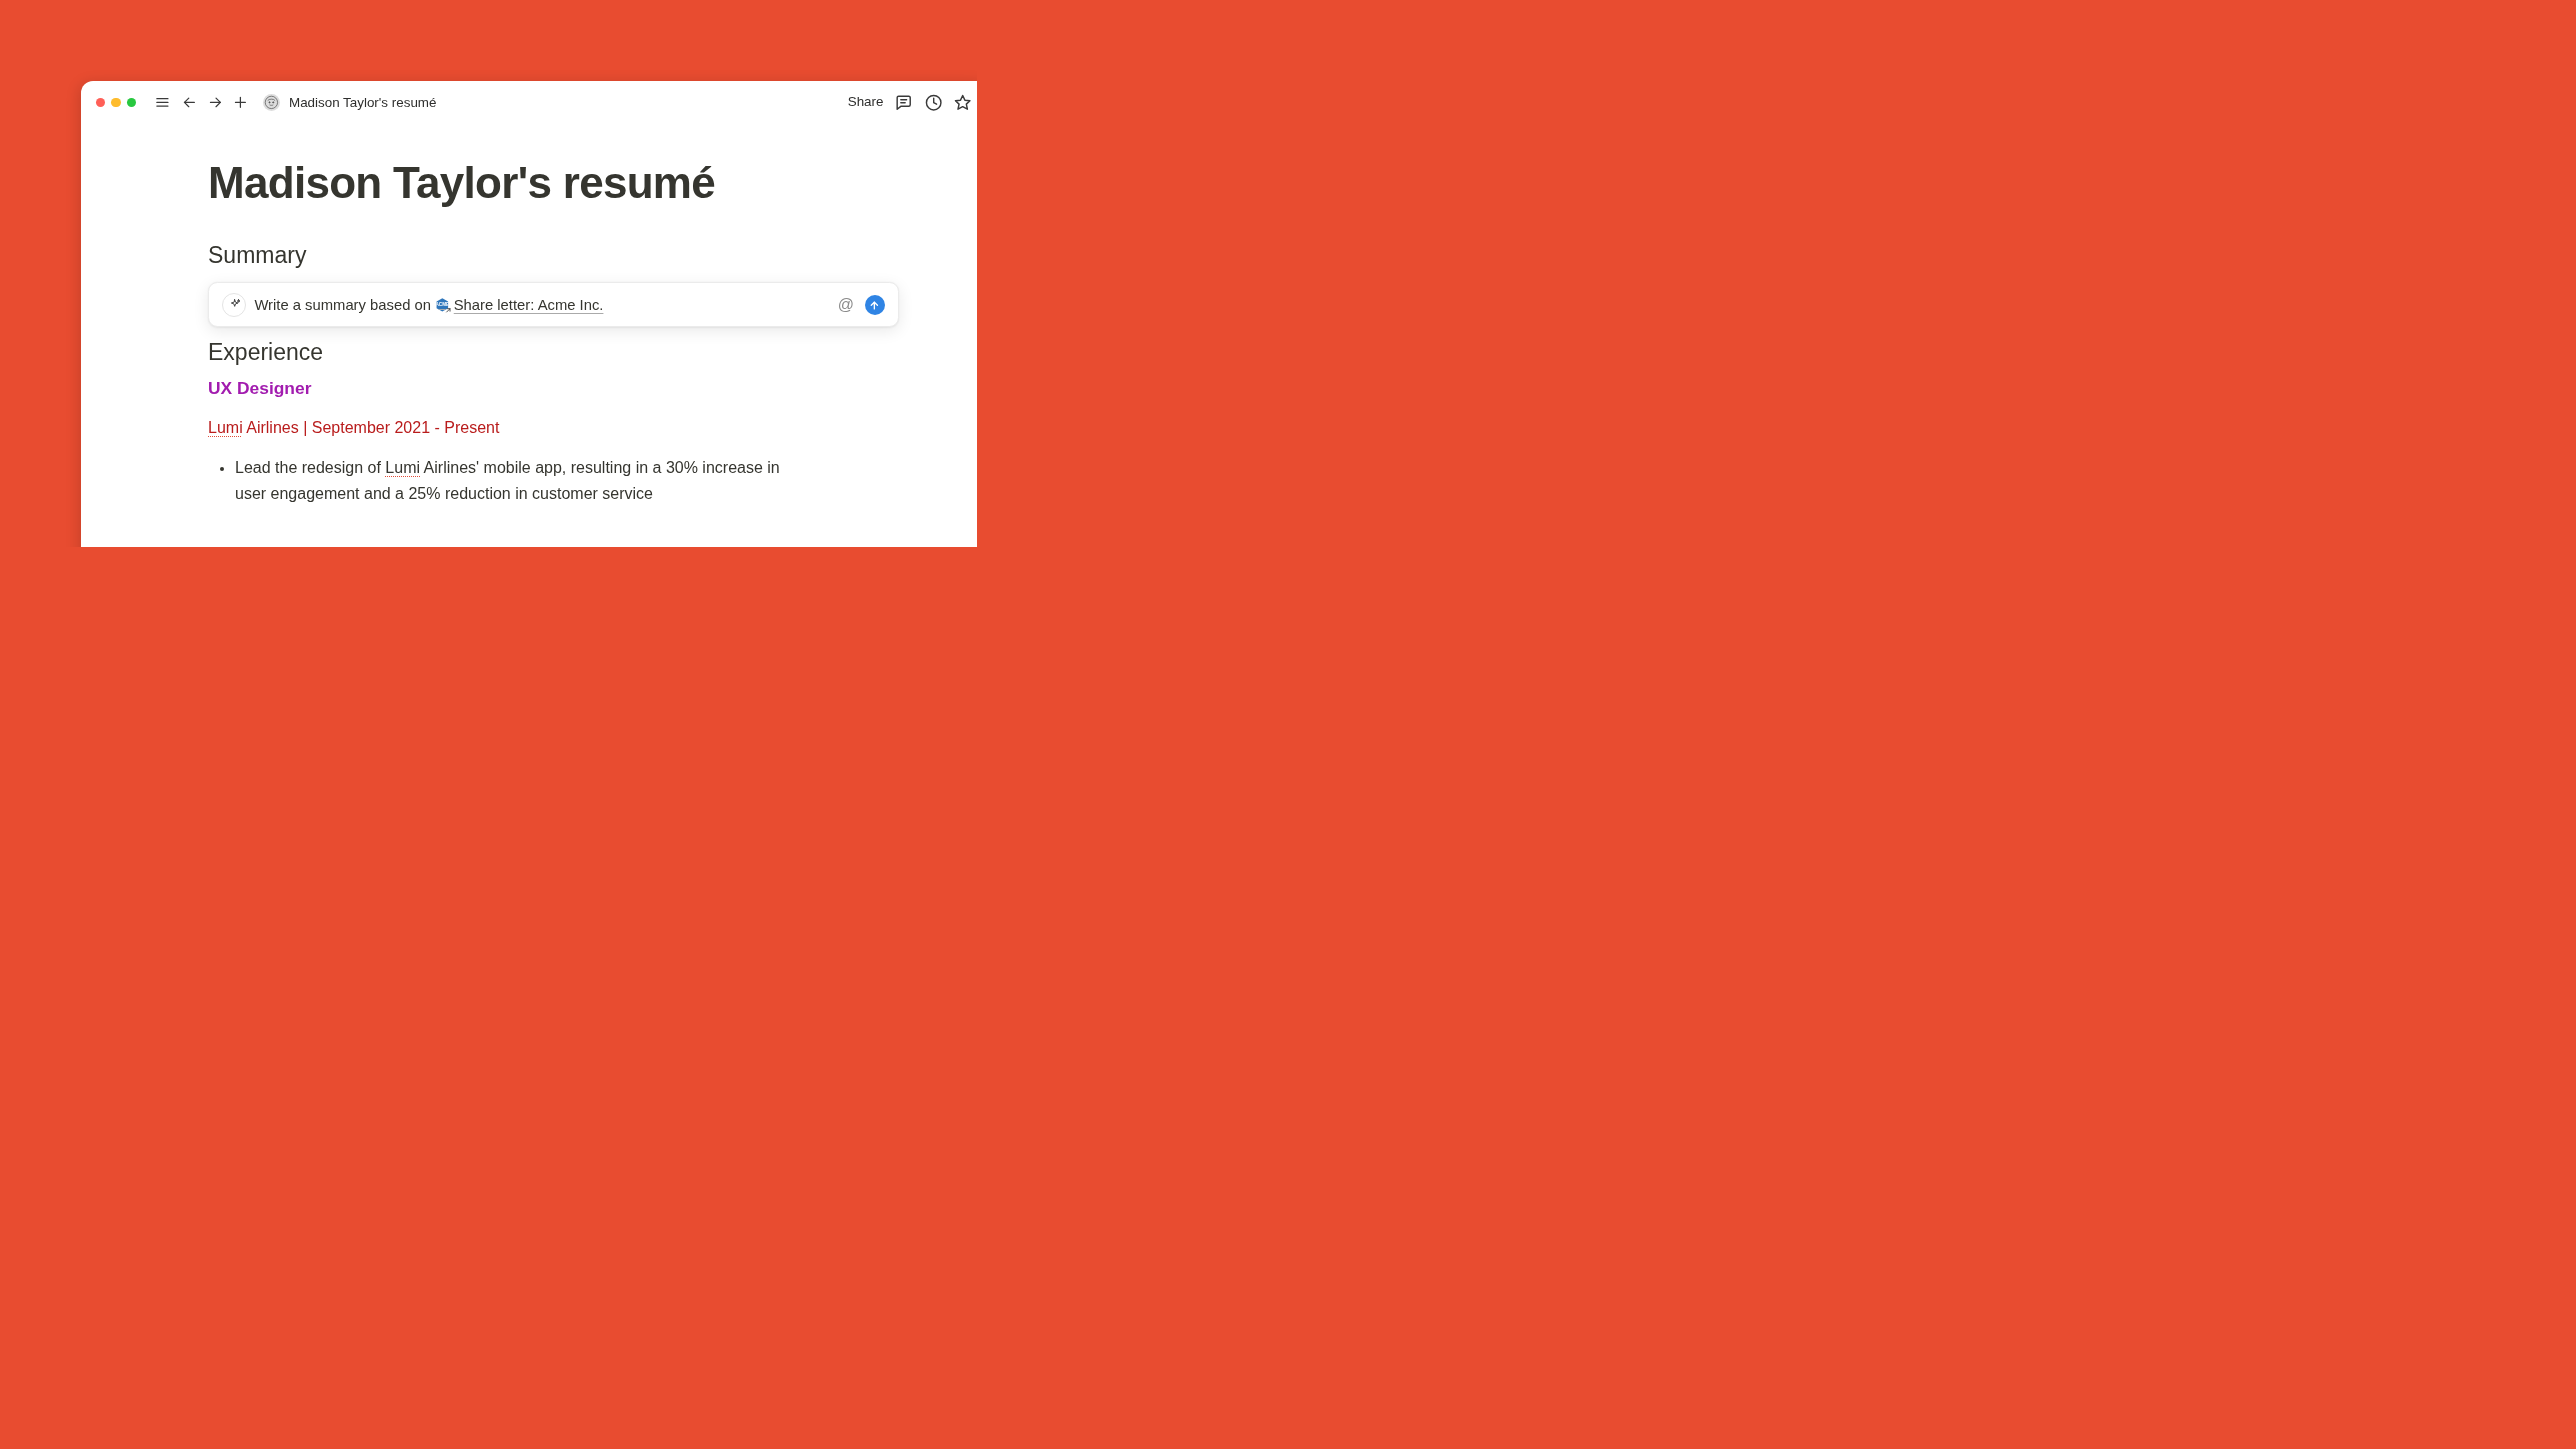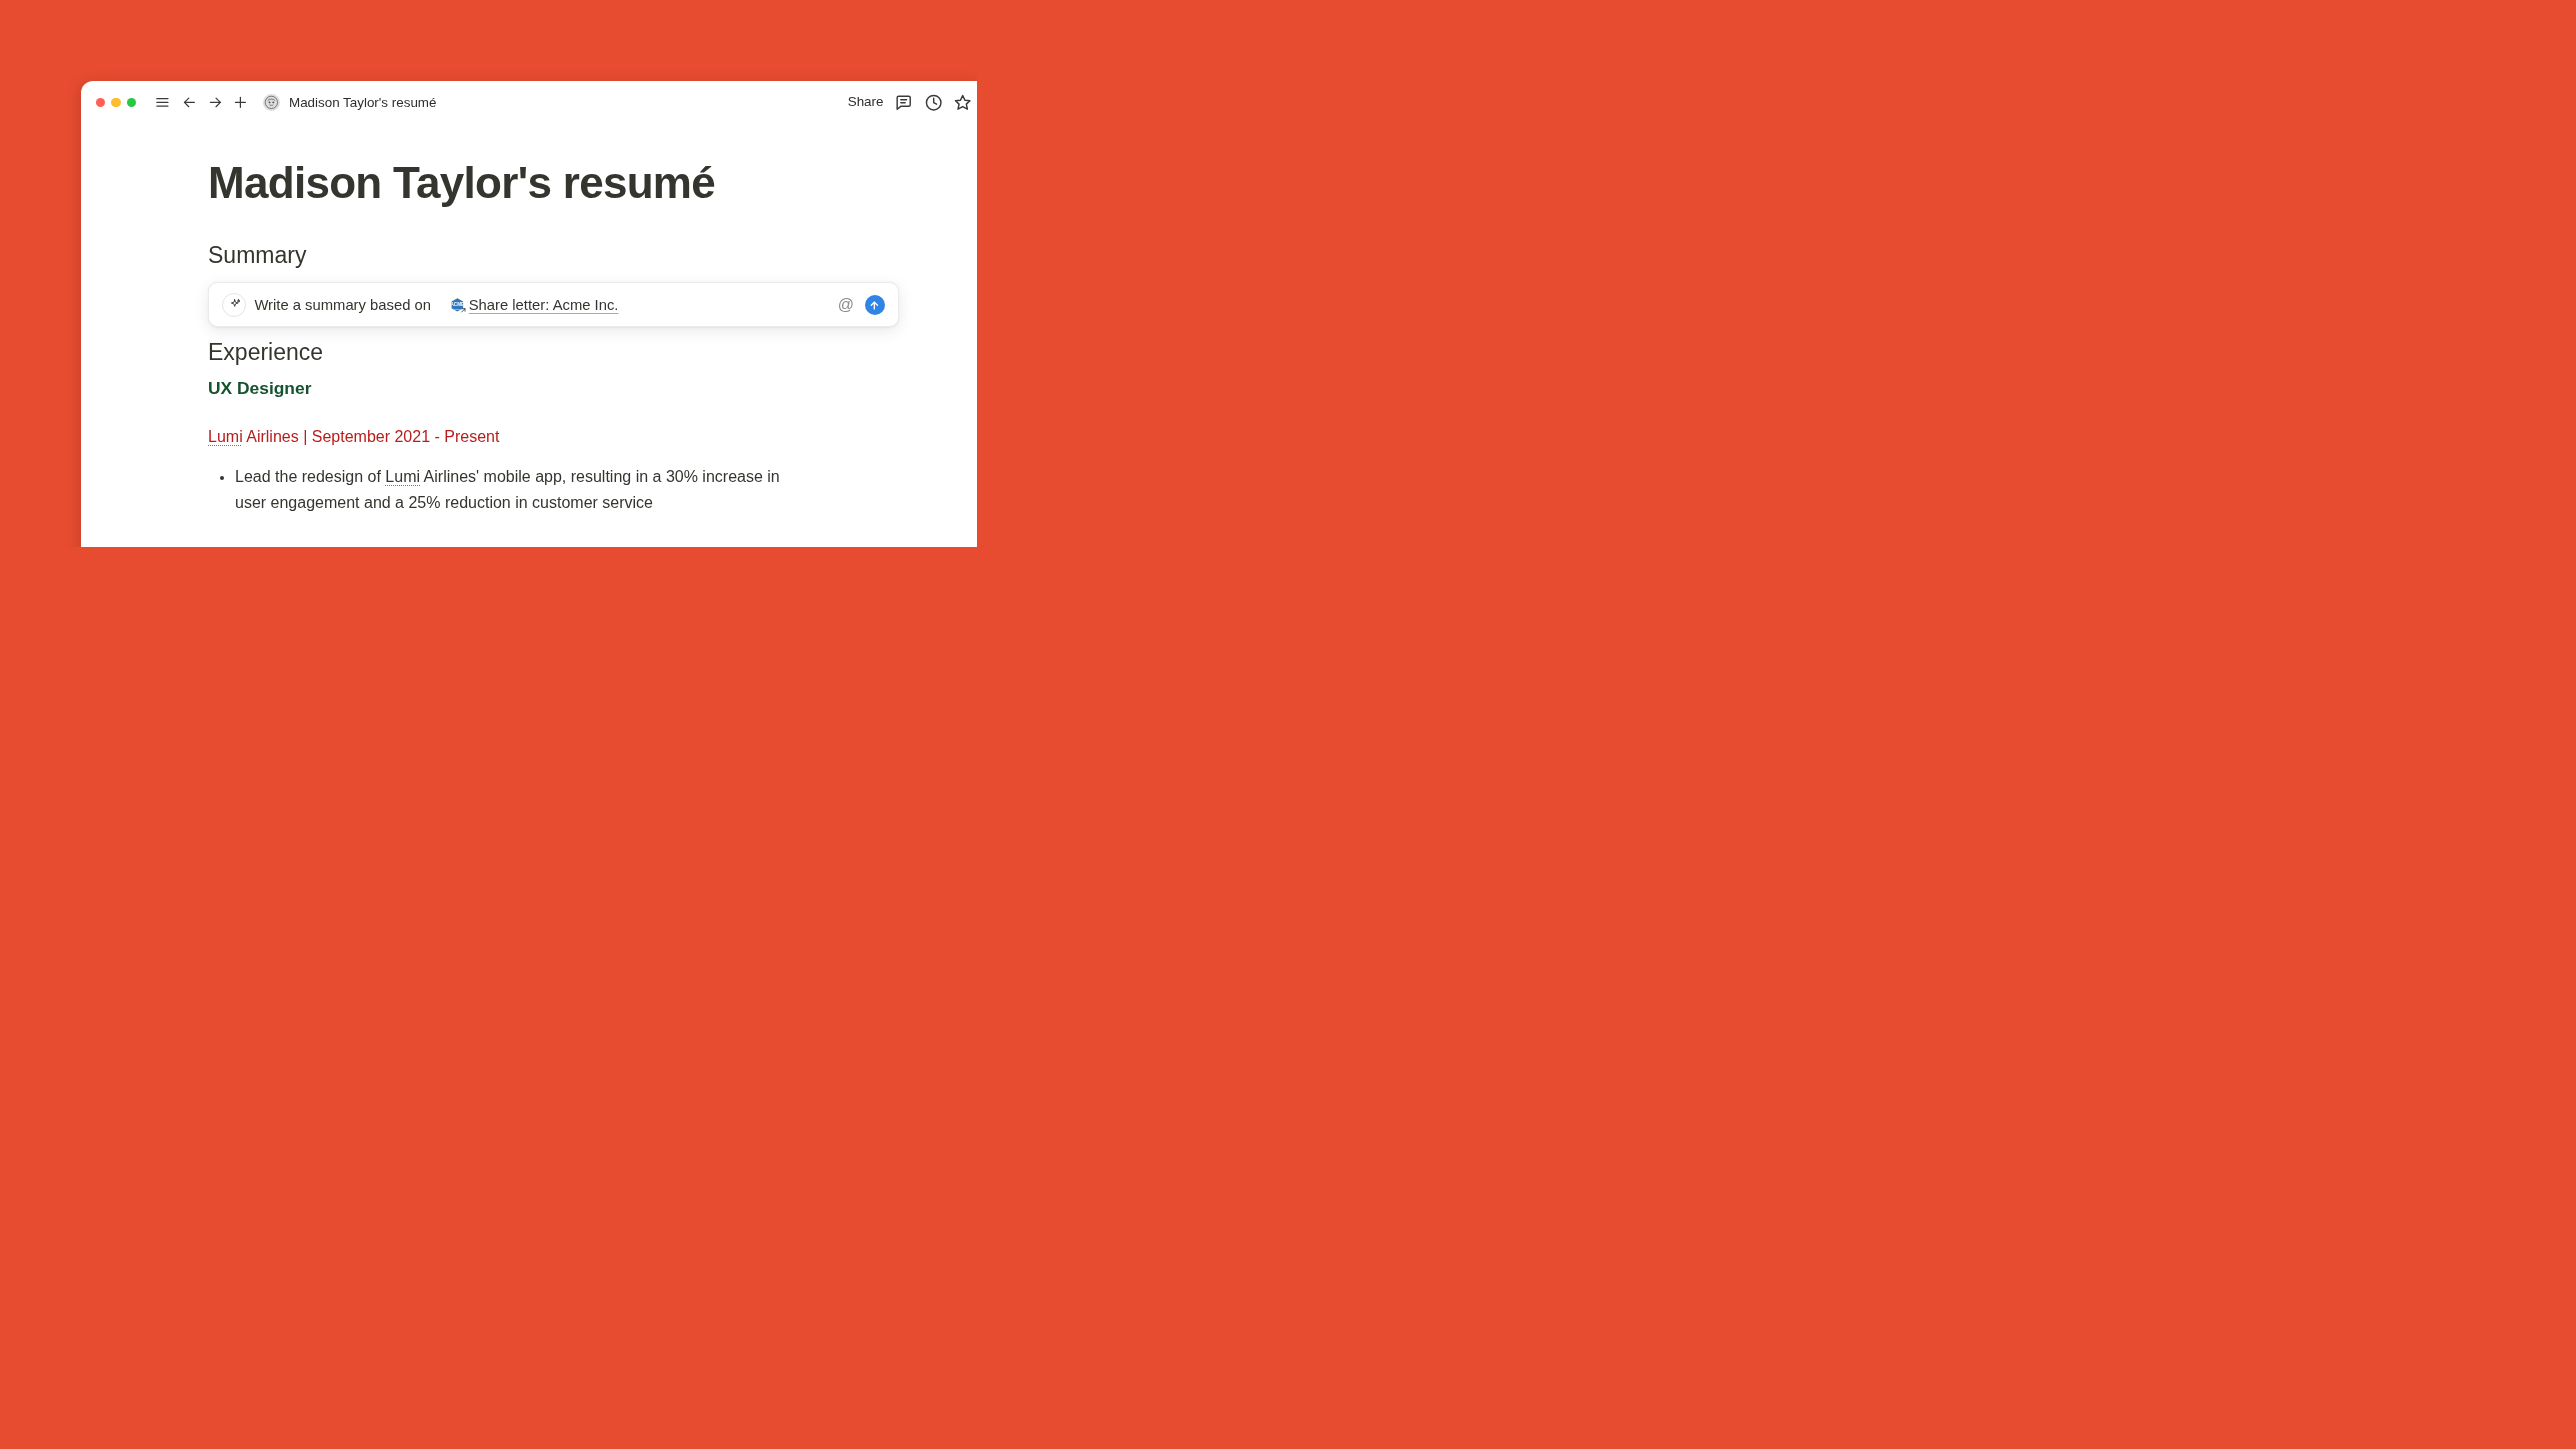--- a/index.html
+++ b/index.html
@@ -120,22 +120,22 @@
     .h2 {
       font-size: 23px;
       font-weight: 400;
       color: #35352f;
       margin-bottom: 13.4px;
     }
     .h2.experience { margin-top: 5.4px; margin-bottom: 12px; }
     .job-title {
       font-size: 17.4px;
       font-weight: 600;
-      color: #14532d;
-      margin-bottom: 29px;
+      color: #a21caf;
+      margin-bottom: 20px;
     }
     .job-meta {
       font-size: 16px;
       color: #b91c1c;
       font-weight: 400;
       margin-bottom: 17.4px;
     }
     .spellerr {
       text-decoration-line: underline;
       text-decoration-style: dotted;
@@ -177,21 +177,21 @@
       align-items: center;
       justify-content: center;
       flex-shrink: 0;
     }
     .ai-sparkle svg { width: 13.4px; height: 13.4px; }
     .ai-text {
       font-size: 14.8px;
       color: #35352f;
       display: flex;
       align-items: center;
-      gap: 19px;
+      gap: 4px;
       flex: 1;
     }
     .mention-chip {
       display: inline-flex;
       align-items: center;
       gap: 4px;
       text-decoration: underline;
       text-decoration-color: #aaa;
       text-underline-offset: 2.7px;
       color: #35352f;

